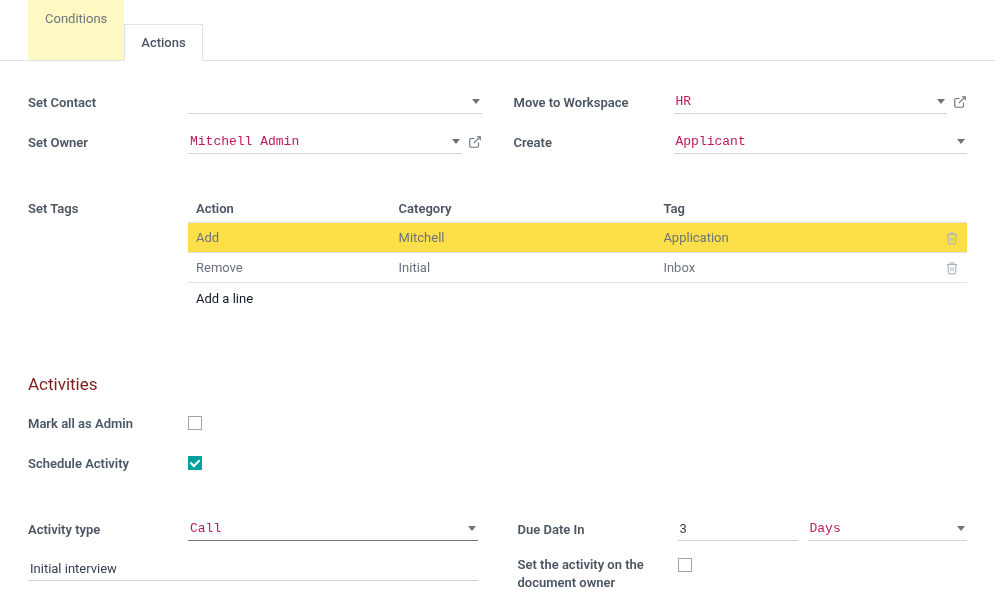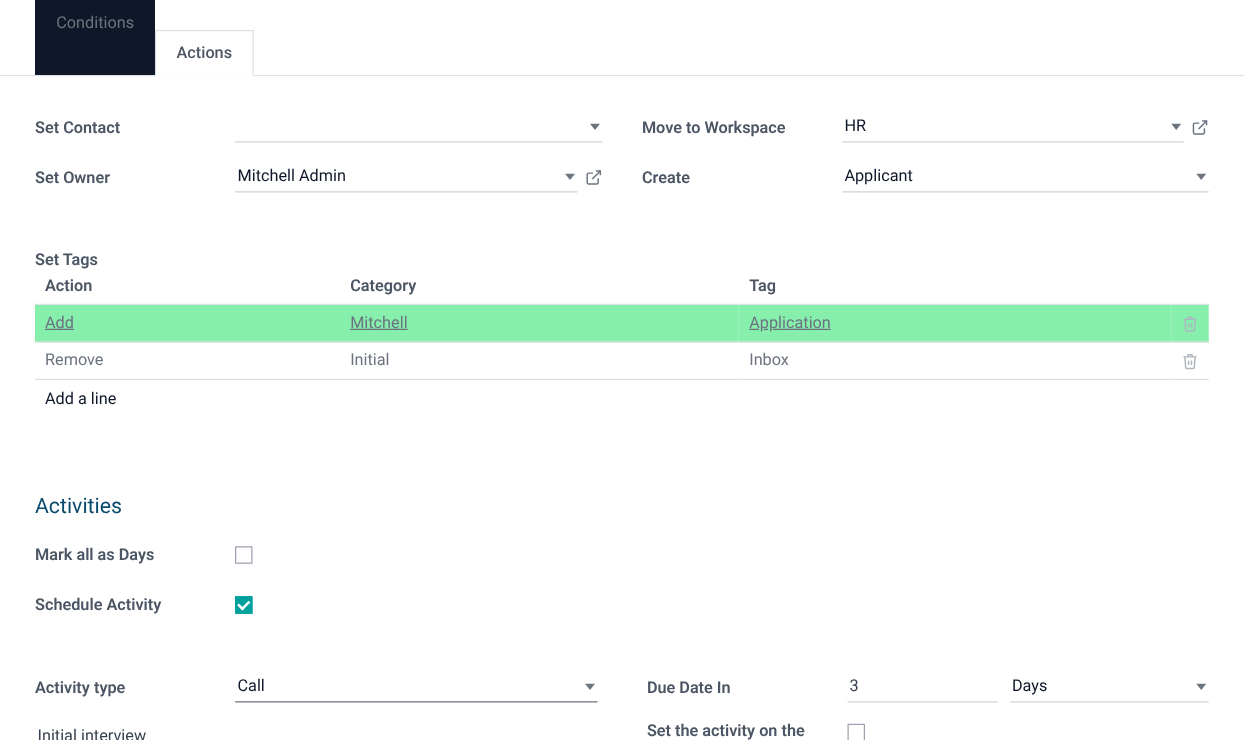--- a/index.html
+++ b/index.html
@@ -16,21 +16,21 @@
     display: flex;
     border-bottom: 1px solid #dee2e6;
     padding-left: 28px;
   }
   .tab {
     padding: 10px 16px;
     color: #6c757d;
     cursor: pointer;
     border: 1px solid transparent;
     border-bottom: none;
-    background: #0f172a;
+    background: #fef9c3;
     font-size: 13px;
   }
   .tab.active {
     color: #4b5563;
     border: 1px solid #dee2e6;
     border-bottom: 1px solid #fff;
     margin-bottom: -1px;
     background: #fff;
     font-weight: 500;
     margin-top: 24px;
@@ -67,40 +67,40 @@
   }
   .select-like {
     flex: 1;
     display: flex;
     align-items: center;
     justify-content: space-between;
     border-bottom: 1px solid #ced4da;
     padding: 4px 2px;
     min-height: 24px;
     cursor: pointer;
-    color: #0f172a;
+    color: #be185d;
+    font-family: Liberation Mono, monospace;
   }
   .select-like.strong {
     border-bottom: 1px solid #6b7280;
   }
   .caret {
     width: 0; height: 0;
     border-left: 4px solid transparent;
     border-right: 4px solid transparent;
     border-top: 5px solid #6c757d;
   }
   .ext-icon {
     width: 14px; height: 14px;
     color: #6b7280;
     cursor: pointer;
   }
   .tags-section {
     display: flex;
     margin-top: 26px;
-    flex-direction: column;
   }
   .tags-label {
     width: 160px;
     flex-shrink: 0;
     font-weight: 600;
     color: #4b5563;
     padding-top: 6px;
   }
   .tags-table {
     flex: 1;
@@ -116,38 +116,37 @@
     border-bottom: 1px solid #dee2e6;
     margin-top: 40px;
   }
   .tags-table td {
     padding: 7px 8px;
     border-bottom: 1px solid #dee2e6;
     color: #6b7280;
     font-size: 13px;
   }
   .tags-table tr.selected td {
-    background: #86efac;
-    text-decoration: underline;
+    background: #fde047;
   }
   .tags-table td.trash {
     width: 30px;
     text-align: center;
     color: #adb5bd;
     cursor: pointer;
   }
   .add-line {
     color: #0f172a;
     cursor: pointer;
     padding: 8px 8px;
     font-size: 13px;
   }
   .section-title {
     font-size: 17px;
-    color: #0c4a6e;
+    color: #7f1d1d;
     font-weight: 400;
     margin-top: 60px;
     margin-bottom: 16px;
   }
   .checkbox {
     width: 14px; height: 14px;
     border: 1px solid #9ca3af;
     background: #fff;
     display: inline-flex;
     align-items: center;
@@ -306,21 +305,21 @@
             </td>
           </tr>
         </tbody>
       </table>
     </div>
   </div>
 
   <div class="section-title">Activities</div>
 
   <div class="field-row">
-    <div class="field-label">Mark all as Days</div>
+    <div class="field-label">Mark all as Admin</div>
     <div class="field-input-wrap">
       <span class="checkbox"></span>
     </div>
   </div>
   <div class="field-row">
     <div class="field-label">Schedule Activity</div>
     <div class="field-input-wrap">
       <span class="checkbox checked"></span>
     </div>
   </div>

